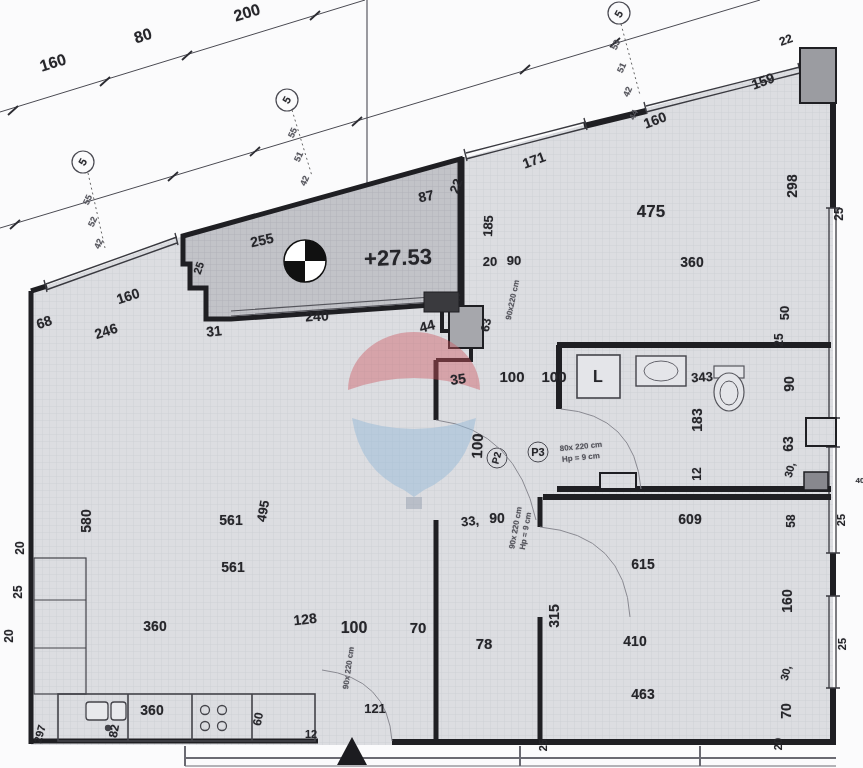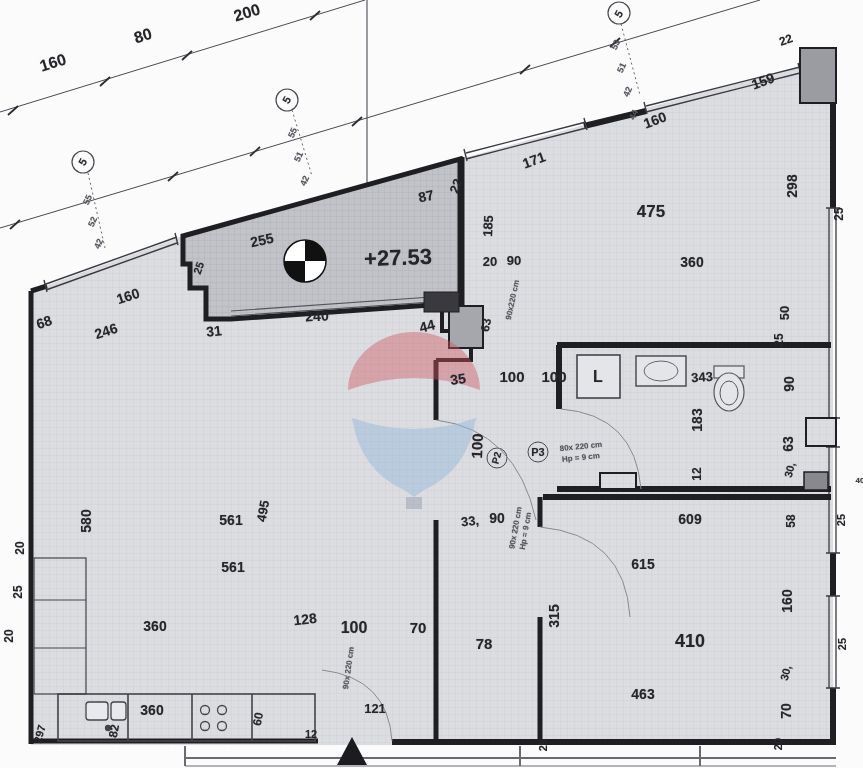--- a/index.html
+++ b/index.html
@@ -222,21 +222,21 @@
       <span class="lbl" style="left: 598px; top: 377px; font-size: 16px; transform: translate(-50%, -50%) rotate(0deg);">L</span>
       <span class="lbl" style="left: 702px; top: 377px; font-size: 13px; transform: translate(-50%, -50%) rotate(-4deg);">343</span>
       <span class="lbl" style="left: 697px; top: 420px; font-size: 14px; transform: translate(-50%, -50%) rotate(-90deg);">183</span>
       <span class="lbl" style="left: 789px; top: 384px; font-size: 14px; transform: translate(-50%, -50%) rotate(-90deg);">90</span>
       <span class="lbl" style="left: 788px; top: 444px; font-size: 14px; transform: translate(-50%, -50%) rotate(-90deg);">63</span>
       <span class="lbl" style="left: 790px; top: 470px; font-size: 11px; transform: translate(-50%, -50%) rotate(-75deg);">30,</span>
       <span class="lbl" style="left: 697px; top: 474px; font-size: 12px; transform: translate(-50%, -50%) rotate(-90deg);">12</span>
       <span class="lbl" style="left: 816px; top: 481px; font-size: 8px; color: rgb(51, 51, 56); transform: translate(-50%, -50%) rotate(0deg); margin-left: 44px;">40</span>
       <span class="lbl" style="left: 690px; top: 519px; font-size: 14px; transform: translate(-50%, -50%) rotate(0deg);">609</span>
       <span class="lbl" style="left: 643px; top: 564px; font-size: 14px; transform: translate(-50%, -50%) rotate(0deg);">615</span>
-      <span class="lbl" style="left: 690px; top: 641px; font-size: 18px; transform: translate(-50%, -50%) rotate(0deg);">410</span>
+      <span class="lbl" style="left: 635px; top: 641px; font-size: 14px; transform: translate(-50%, -50%) rotate(0deg);">410</span>
       <span class="lbl" style="left: 643px; top: 694px; font-size: 14px; transform: translate(-50%, -50%) rotate(0deg);">463</span>
       <span class="lbl" style="left: 554px; top: 616px; font-size: 14px; transform: translate(-50%, -50%) rotate(-90deg);">315</span>
       <span class="lbl" style="left: 470px; top: 521px; font-size: 13px; transform: translate(-50%, -50%) rotate(-6deg);">33,</span>
       <span class="lbl" style="left: 497px; top: 518px; font-size: 14px; transform: translate(-50%, -50%) rotate(0deg);">90</span>
       <span class="lbl" style="left: 791px; top: 521px; font-size: 12px; transform: translate(-50%, -50%) rotate(-90deg);">58</span>
       <span class="lbl" style="left: 787px; top: 601px; font-size: 14px; transform: translate(-50%, -50%) rotate(-90deg);">160</span>
       <span class="lbl" style="left: 786px; top: 673px; font-size: 11px; transform: translate(-50%, -50%) rotate(-75deg);">30,</span>
       <span class="lbl" style="left: 786px; top: 711px; font-size: 14px; transform: translate(-50%, -50%) rotate(-90deg);">70</span>
       <span class="lbl" style="left: 841px; top: 520px; font-size: 11px; transform: translate(-50%, -50%) rotate(-90deg);">25</span>
       <span class="lbl" style="left: 842px; top: 644px; font-size: 11px; transform: translate(-50%, -50%) rotate(-90deg);">25</span>

